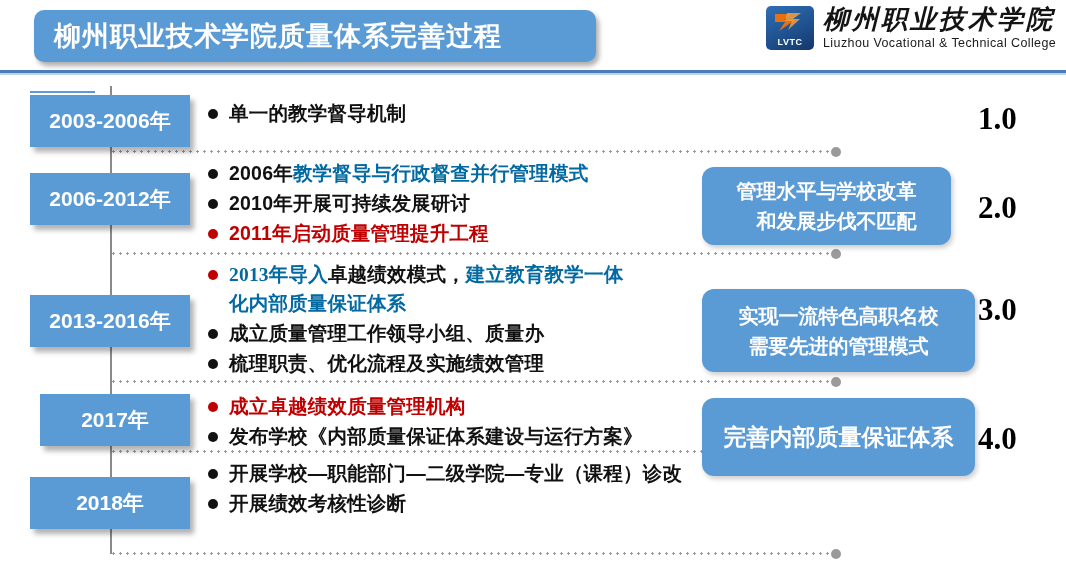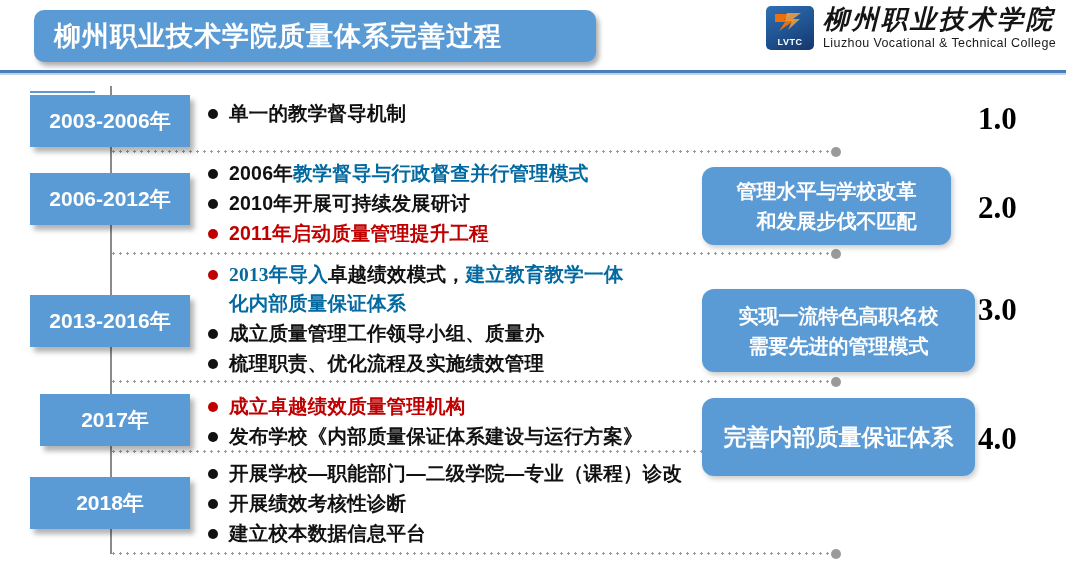--- a/index.html
+++ b/index.html
@@ -230,24 +230,20 @@
 
   <div class="group" style="left:208px; top:459px;">
     <div class="bullet">
       <span class="dot"></span>
       <span class="btxt"><span class="bk">开展学校—职能部门—二级学院—专业（课程）诊改</span></span>
     </div>
     <div class="bullet">
       <span class="dot"></span>
       <span class="btxt"><span class="bk">开展绩效考核性诊断</span></span>
     </div>
-    <div class="bullet">
-      <span class="dot"></span>
-      <span class="btxt"><span class="bk">建立校本数据信息平台</span></span>
-    </div>
   </div>
 
   <div class="callout" style="left:702px; top:167px; width:249px; height:78px;text-align:right;">
     <span class="ctxt">管理水平与学校改革
 和发展步伐不匹配</span>
   </div>
   <div class="callout" style="left:702px; top:267px; width:273px; height:83px;margin-top:22px;">
     <span class="ctxt">实现一流特色高职名校
 需要先进的管理模式</span>
   </div>

